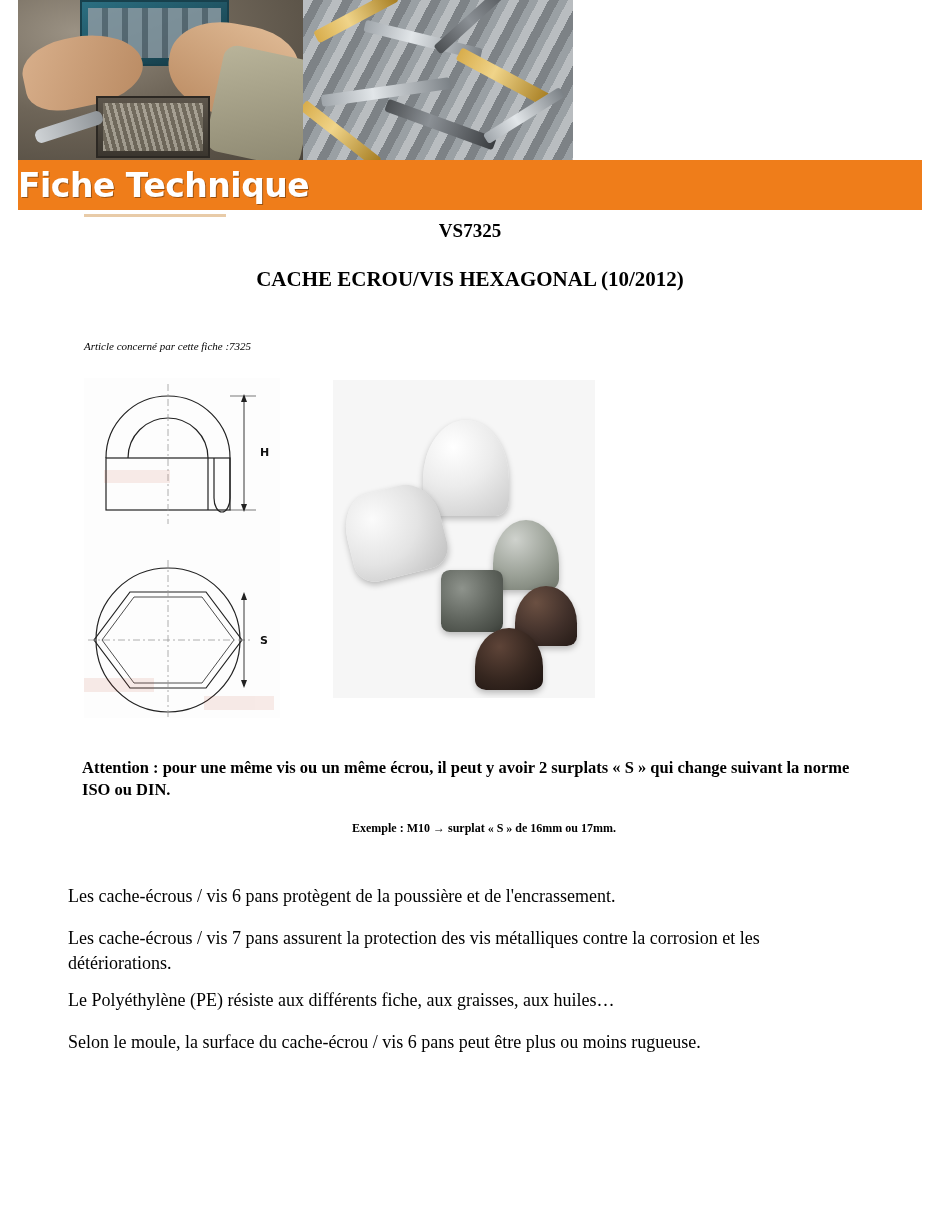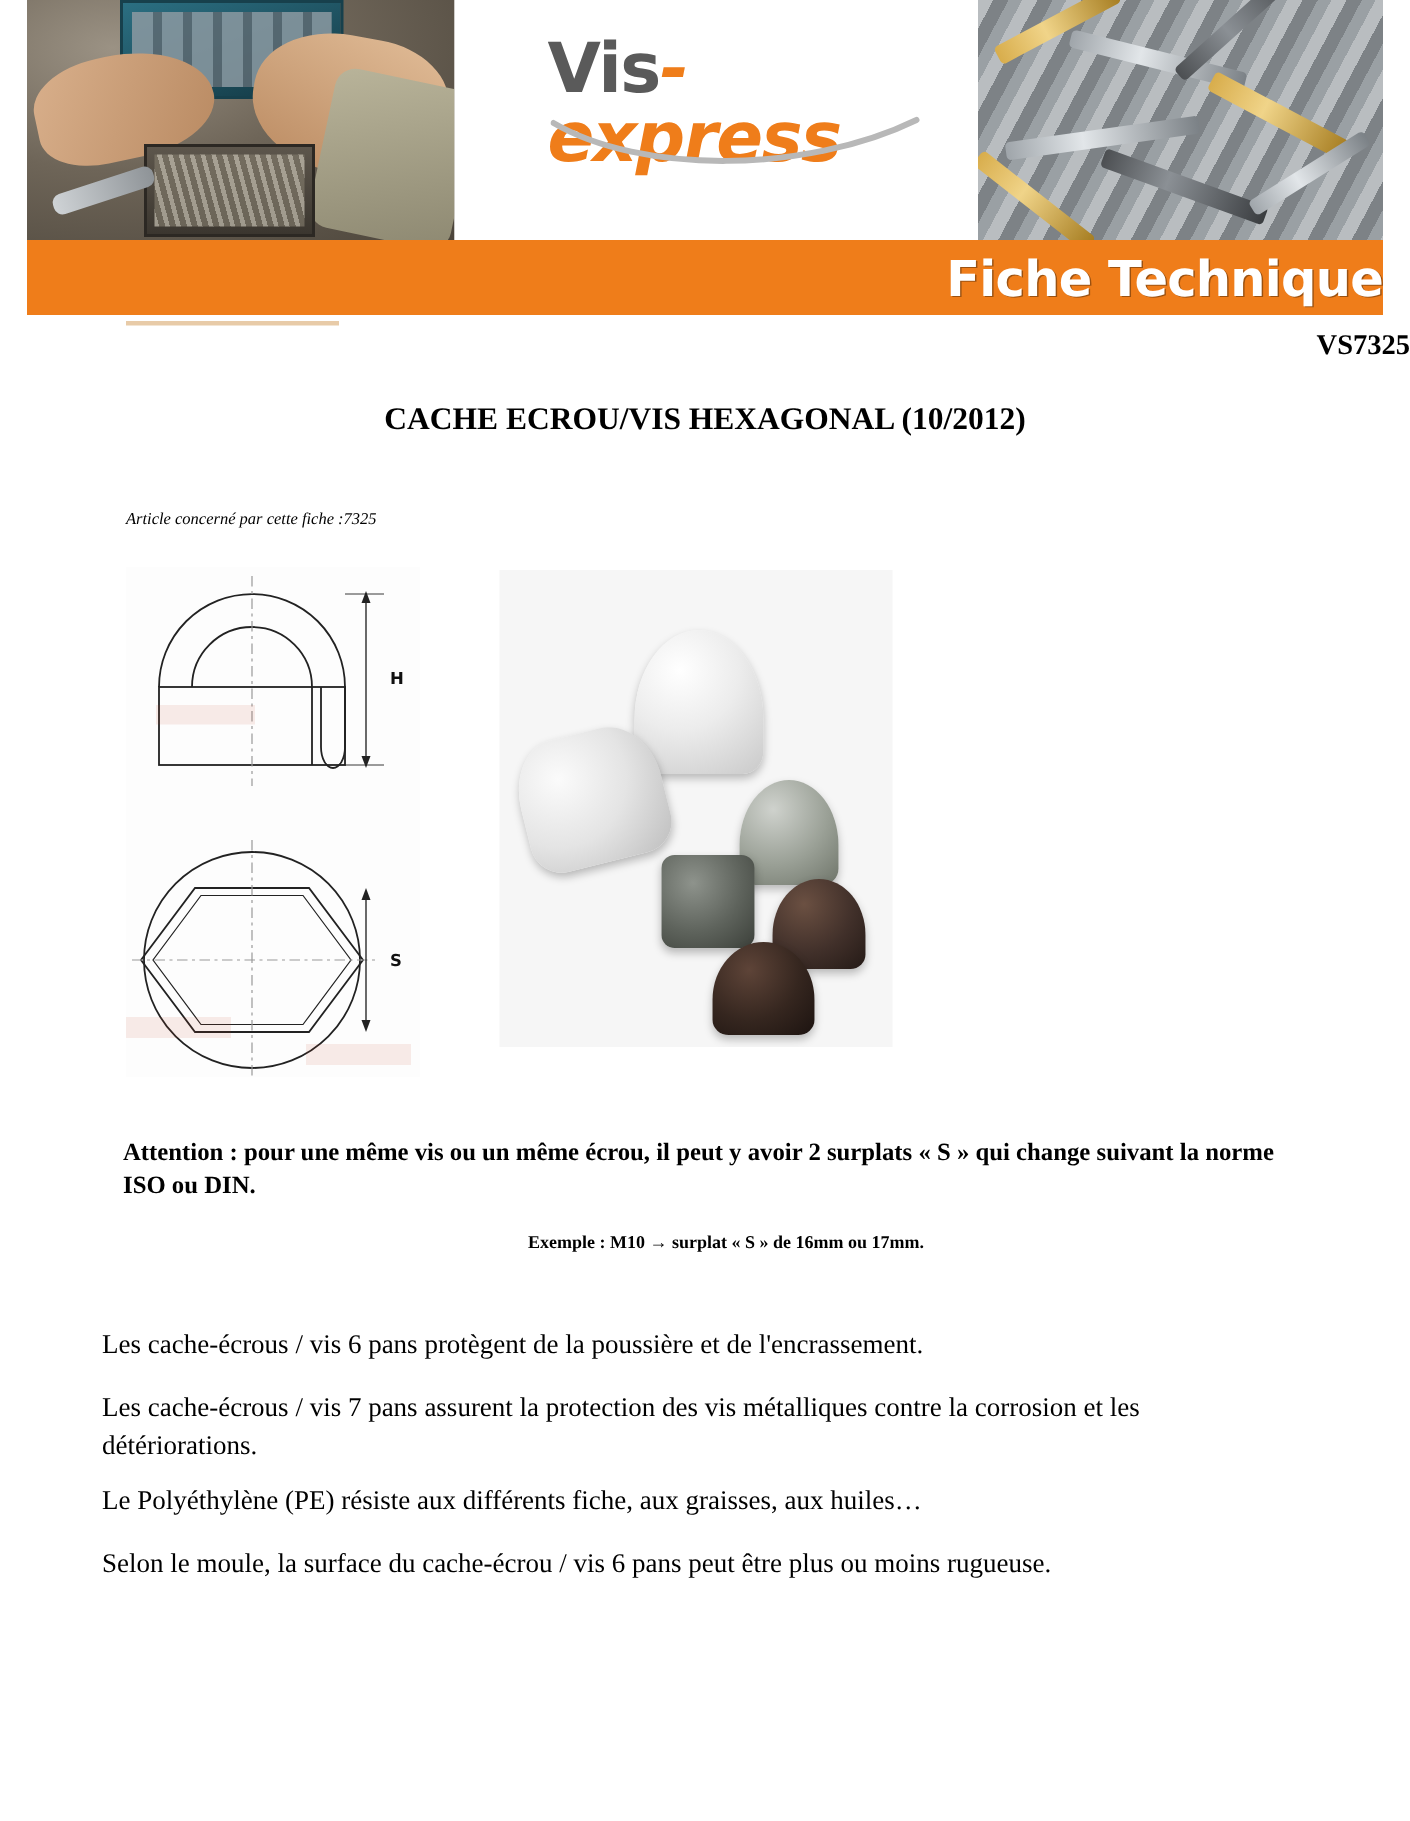--- a/index.html
+++ b/index.html
@@ -178,21 +178,21 @@
   
   .fiche-bar {
     position: absolute;
     left: 18px;
     top: 160px;
     width: 904px;
     height: 50px;
     background: #ef7d1a;
     display: flex;
     align-items: center;
-    justify-content: flex-end;
+    justify-content: flex-start;
   }
   .fiche-bar .txt {
     font-family: "DejaVu Sans", sans-serif;
     font-weight: bold;
     font-size: 33px;
     color: #ffffff;
     letter-spacing: -0.5px;
     text-shadow: 1px 1px 0 rgba(0,0,0,.35);
   }
   .underline-deco {
@@ -203,21 +203,21 @@
     height: 3px;
     background: #e8cba8;
   }
 
   
   .ref-code {
     position: absolute;
     left: 0;
     top: 220px;
     width: 940px;
-    text-align: right;
+    text-align: center;
     font-size: 19px;
     font-weight: bold;
     font-family: "Liberation Serif", serif;
   }
   .doc-title {
     position: absolute;
     left: 0;
     top: 267px;
     width: 940px;
     text-align: center;
@@ -300,30 +300,20 @@
   <div class="banner-photo">
     <div class="ph-bg"></div>
     <div class="ph-box"></div>
     <div class="ph-hand1"></div>
     <div class="ph-hand2"></div>
     <div class="ph-sleeve"></div>
     <div class="ph-tray"></div>
     <div class="ph-tool"></div>
   </div>
 
-  <div class="banner-logo">
-    <div class="logo-wrap">
-      <div class="logo-text">
-        <span>Vis</span><span class="accent">-express</span>
-      </div>
-      <svg class="logo-swoosh" viewBox="0 0 250 34">
-        <path d="M2 6 C 60 40, 170 40, 244 4" stroke="#b8b8b8" stroke-width="4" fill="none" stroke-linecap="round"></path>
-      </svg>
-    </div>
-  </div>
 
   <div class="banner-photo2">
     <div class="bg"></div>
     <div class="screw gold" style="left:8px;  top:10px;  width:90px; height:13px; transform:rotate(-28deg);"></div>
     <div class="screw silver" style="left:60px; top:34px;  width:120px;height:12px; transform:rotate(14deg);"></div>
     <div class="screw dark" style="left:120px;top:8px;   width:110px;height:11px; transform:rotate(-42deg);"></div>
     <div class="screw gold" style="left:150px;top:70px;  width:100px;height:14px; transform:rotate(28deg);"></div>
     <div class="screw silver" style="left:18px; top:86px;  width:130px;height:12px; transform:rotate(-8deg);"></div>
     <div class="screw dark" style="left:80px; top:118px; width:115px;height:13px; transform:rotate(20deg);"></div>
     <div class="screw gold" style="left:-10px;top:128px; width:95px; height:12px; transform:rotate(38deg);"></div>

